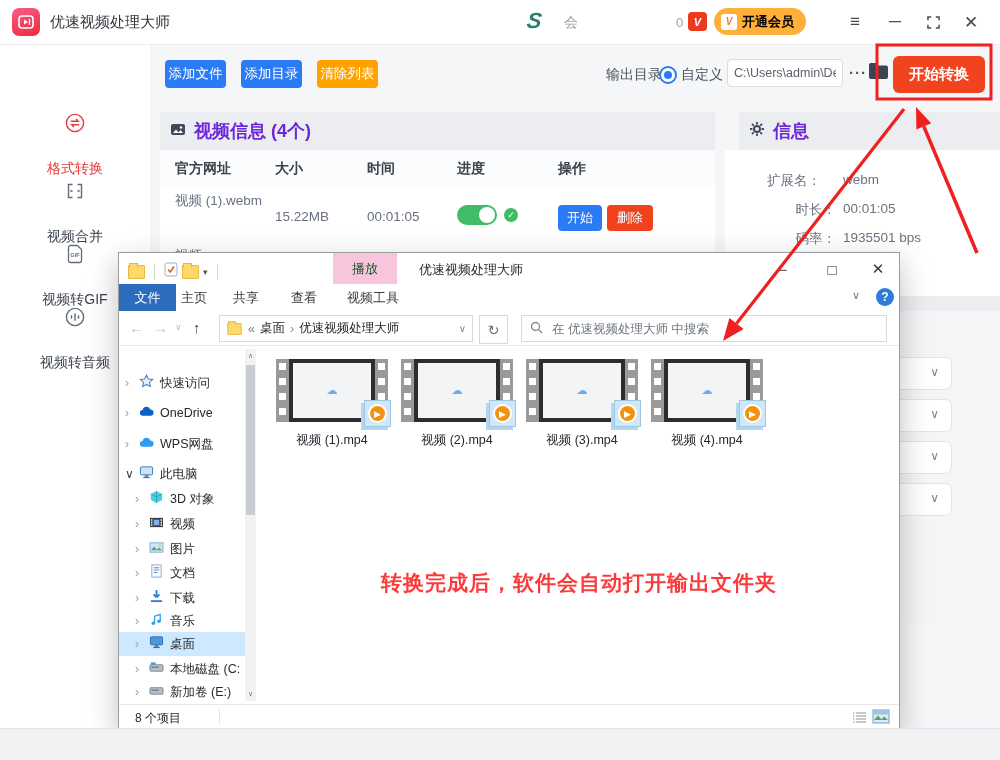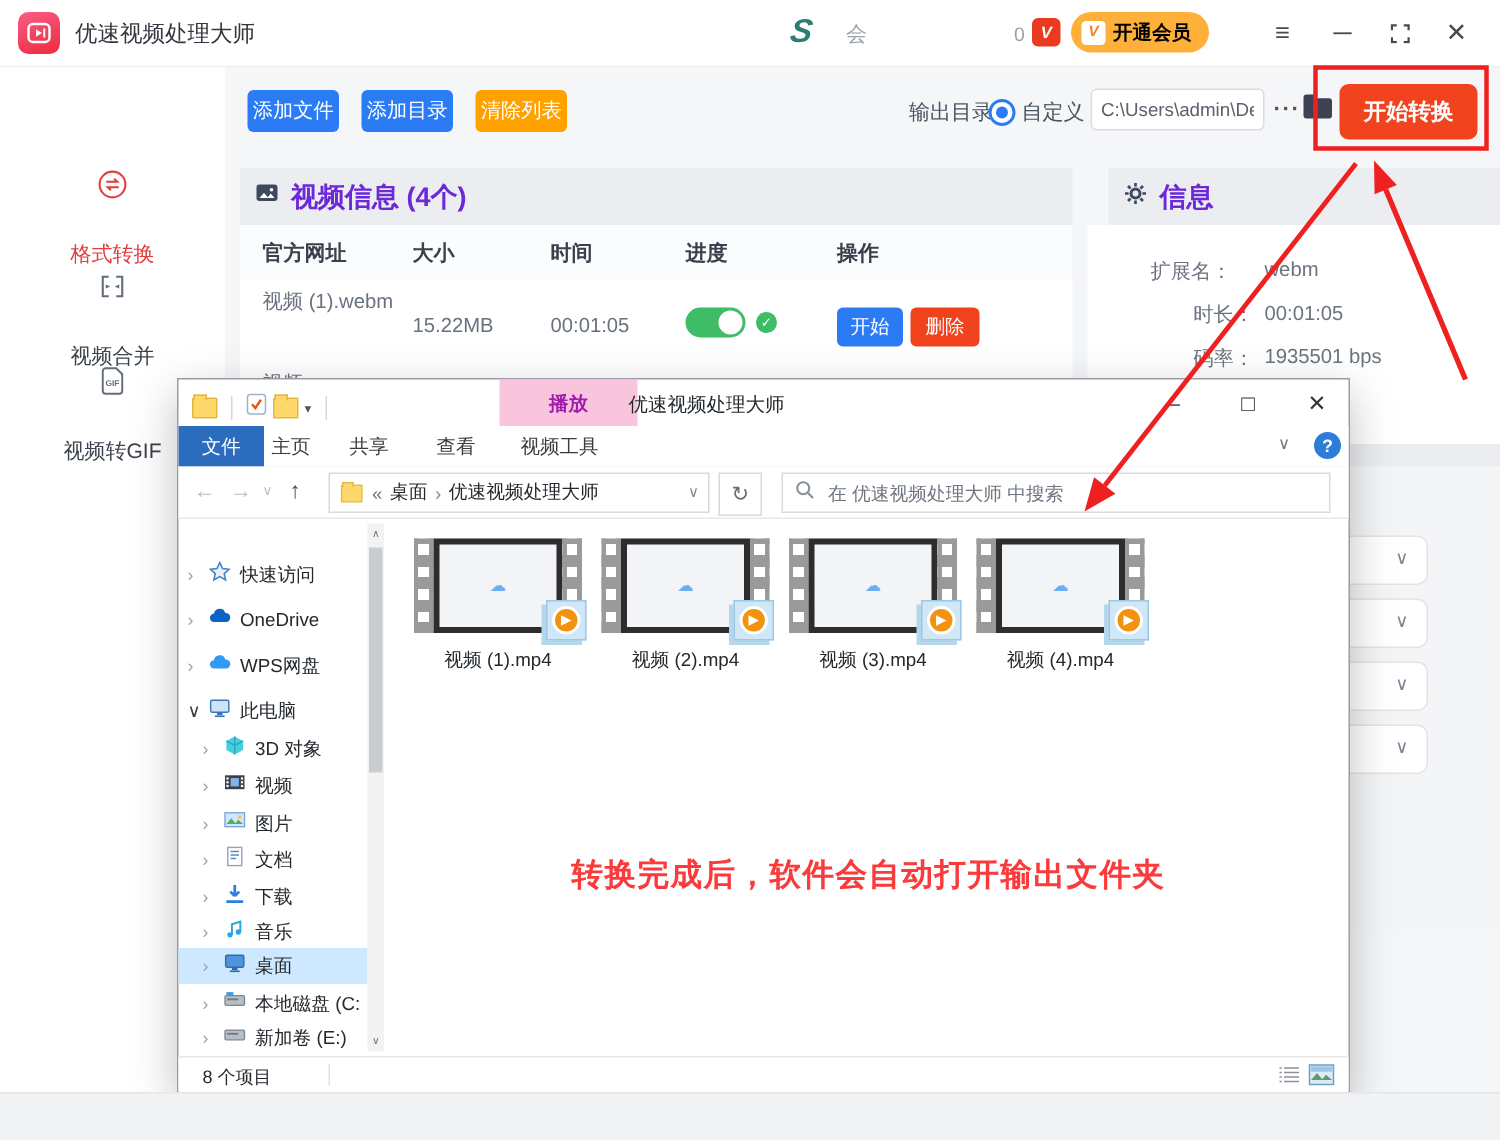--- a/index.html
+++ b/index.html
@@ -56,22 +56,22 @@
   .ilabel{font-size:13.5px;color:#6b7380;width:116px;text-align:right;}
   .ivalue{font-size:13.5px;color:#6b7380;}
   .ddbox{left:830px;width:120px;height:31px;background:#fff;border:1px solid #e2e4e9;border-radius:7px;cursor:pointer;}
   .ddbox .chev{position:absolute;right:12px;top:7px;color:#7c8494;font-size:12px;}
   
   .explorer{left:118px;top:252px;width:782px;height:476px;background:#fff;border:1px solid #999da3;
             box-sizing:border-box;box-shadow:0 10px 28px rgba(0,0,0,.25);z-index:10;}
   .qat-sep{width:1px;height:16px;background:#d7d7d7;margin:0 5px;}
   .foldico{width:15px;height:12px;background:#ffd86b;border:1px solid #e4b73e;border-radius:1px;position:relative;}
   .foldico::before{content:"";position:absolute;left:0;top:-3px;width:7px;height:3px;background:#ffd86b;border:1px solid #e4b73e;border-bottom:none;}
-  .pinktab{left:214px;top:0;width:92px;height:31px;background:#f9c5dd;display:flex;align-items:center;justify-content:center;
-           font-size:13px;color:#a21caf;cursor:pointer;font-weight:bold;}
+  .pinktab{left:214px;top:0;width:64px;height:31px;background:#f9c5dd;display:flex;align-items:center;justify-content:center;
+           font-size:13px;color:#14532d;cursor:pointer;}
   .extitle{left:300px;top:8px;font-size:13px;color:#24292e;}
   .exbtn{top:4px;width:30px;height:24px;display:flex;align-items:center;justify-content:center;color:#333;font-size:13px;cursor:pointer;}
   .ribbonrow{left:0;top:31px;width:780px;height:27px;border-bottom:1px solid #e4e4e4;background:#fff;}
   .rtab{top:31px;height:27px;display:flex;align-items:center;justify-content:center;font-size:13px;color:#3c3c3c;cursor:pointer;}
   .rtab.file{background:#2b6cbf;color:#fff;width:57px;left:0;}
   .helpc{left:757px;top:35px;width:18px;height:18px;border-radius:50%;background:#2c7cd8;color:#fff;font-size:12px;font-weight:700;
          display:flex;align-items:center;justify-content:center;cursor:pointer;}
   .addrrow{left:0;top:58px;width:780px;height:34px;background:#fff;border-bottom:1px solid #e8e8e8;}
   .navg{font-size:15px;color:#b9bcc0;} .navg.dark{color:#4a4d52;}
   .crumbbox{left:100px;top:62px;width:254px;height:27px;border:1px solid #d6d9de;background:#fff;display:flex;align-items:center;
@@ -167,20 +167,27 @@
         </svg></span>
     <span class="slabel">视频合并</span>
   </div>
   <div class="abs side-item" style="top:243px;">
     <span><svg width="22" height="22" viewBox="0 0 22 22" fill="none" stroke="currentColor" stroke-width="1.3">
           <path d="M4.5 4.5a2 2 0 012-2h7l4 4v11a2 2 0 01-2 2h-9a2 2 0 01-2-2z"></path>
           <text x="11" y="14" font-size="5.6" text-anchor="middle" fill="currentColor" stroke="none" font-weight="bold">GIF</text>
         </svg></span>
     <span class="slabel">视频转GIF</span>
   </div>
+  <div class="abs side-item" style="top:306px;">
+    <span><svg width="22" height="22" viewBox="0 0 22 22" fill="none" stroke="currentColor" stroke-width="1.4">
+          <circle cx="11" cy="11" r="8.6"></circle>
+          <path d="M7.5 9.3v3.4M11 7.3v7.4M14.5 9.3v3.4"></path>
+        </svg></span>
+    <span class="slabel">视频转音频</span>
+  </div>
 
   <div class="abs tbtn blue" style="left:165px;width:61px;">添加文件</div>
   <div class="abs tbtn blue" style="left:241px;width:61px;">添加目录</div>
   <div class="abs tbtn orange" style="left:317px;width:61px;">清除列表</div>
   <div class="abs outlabel" style="left:606px;">输出目录：</div>
   <div class="abs radio"></div>
   <div class="abs outlabel" style="left:681px;">自定义</div>
   <input class="abs pathinput" value="C:\Users\admin\Deskto" style="">
   <div class="abs dots">···</div>
   <div class="abs" style="left:868px;top:62px;">

